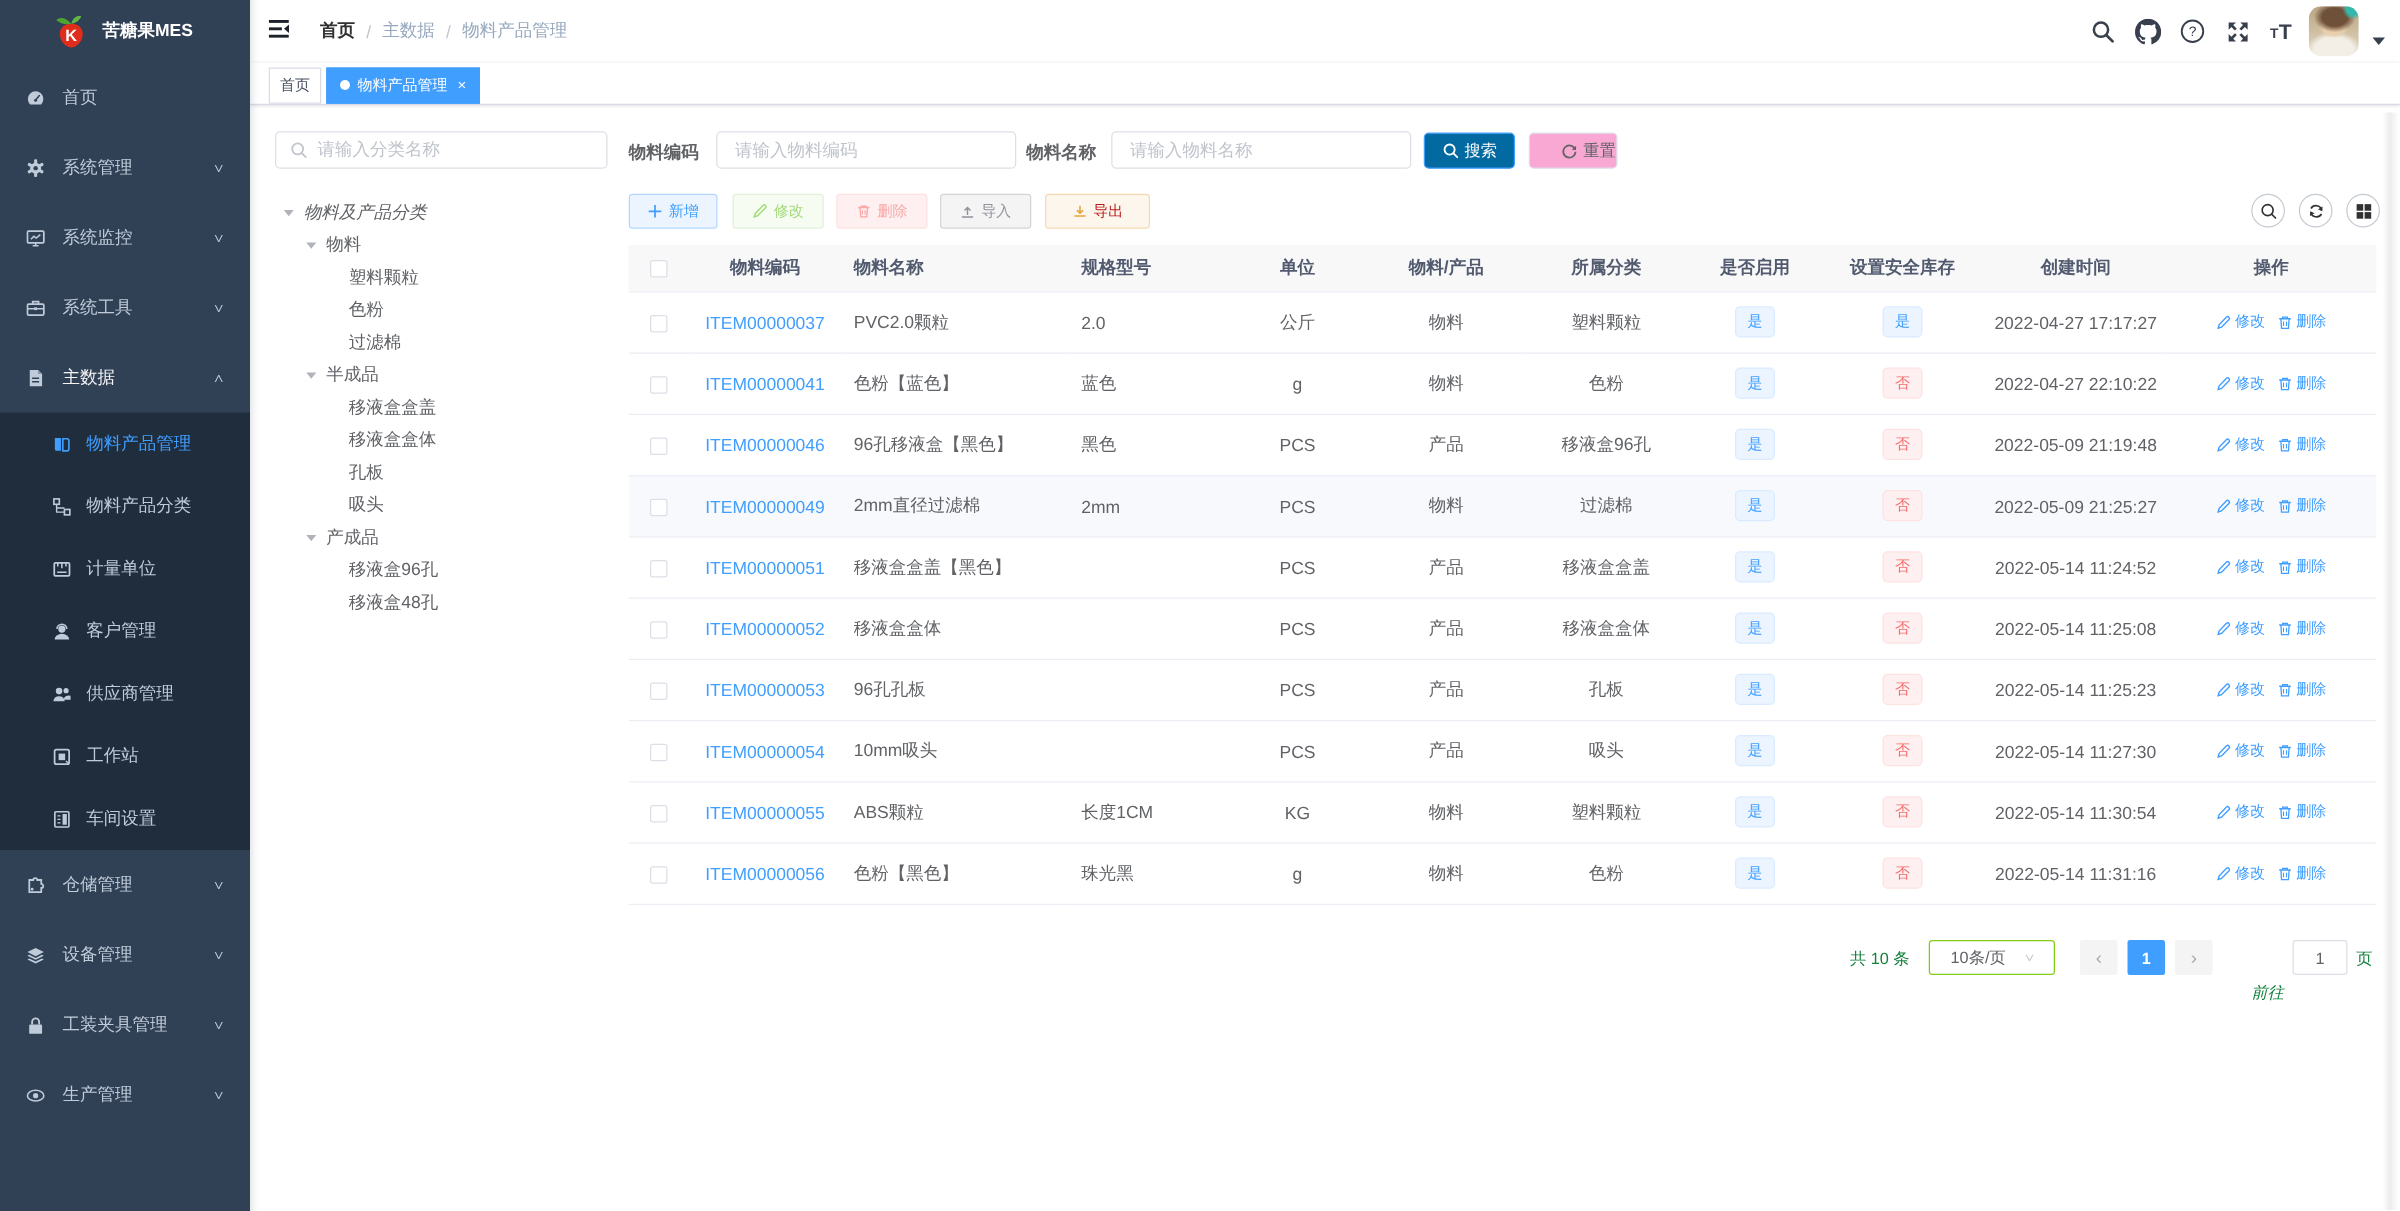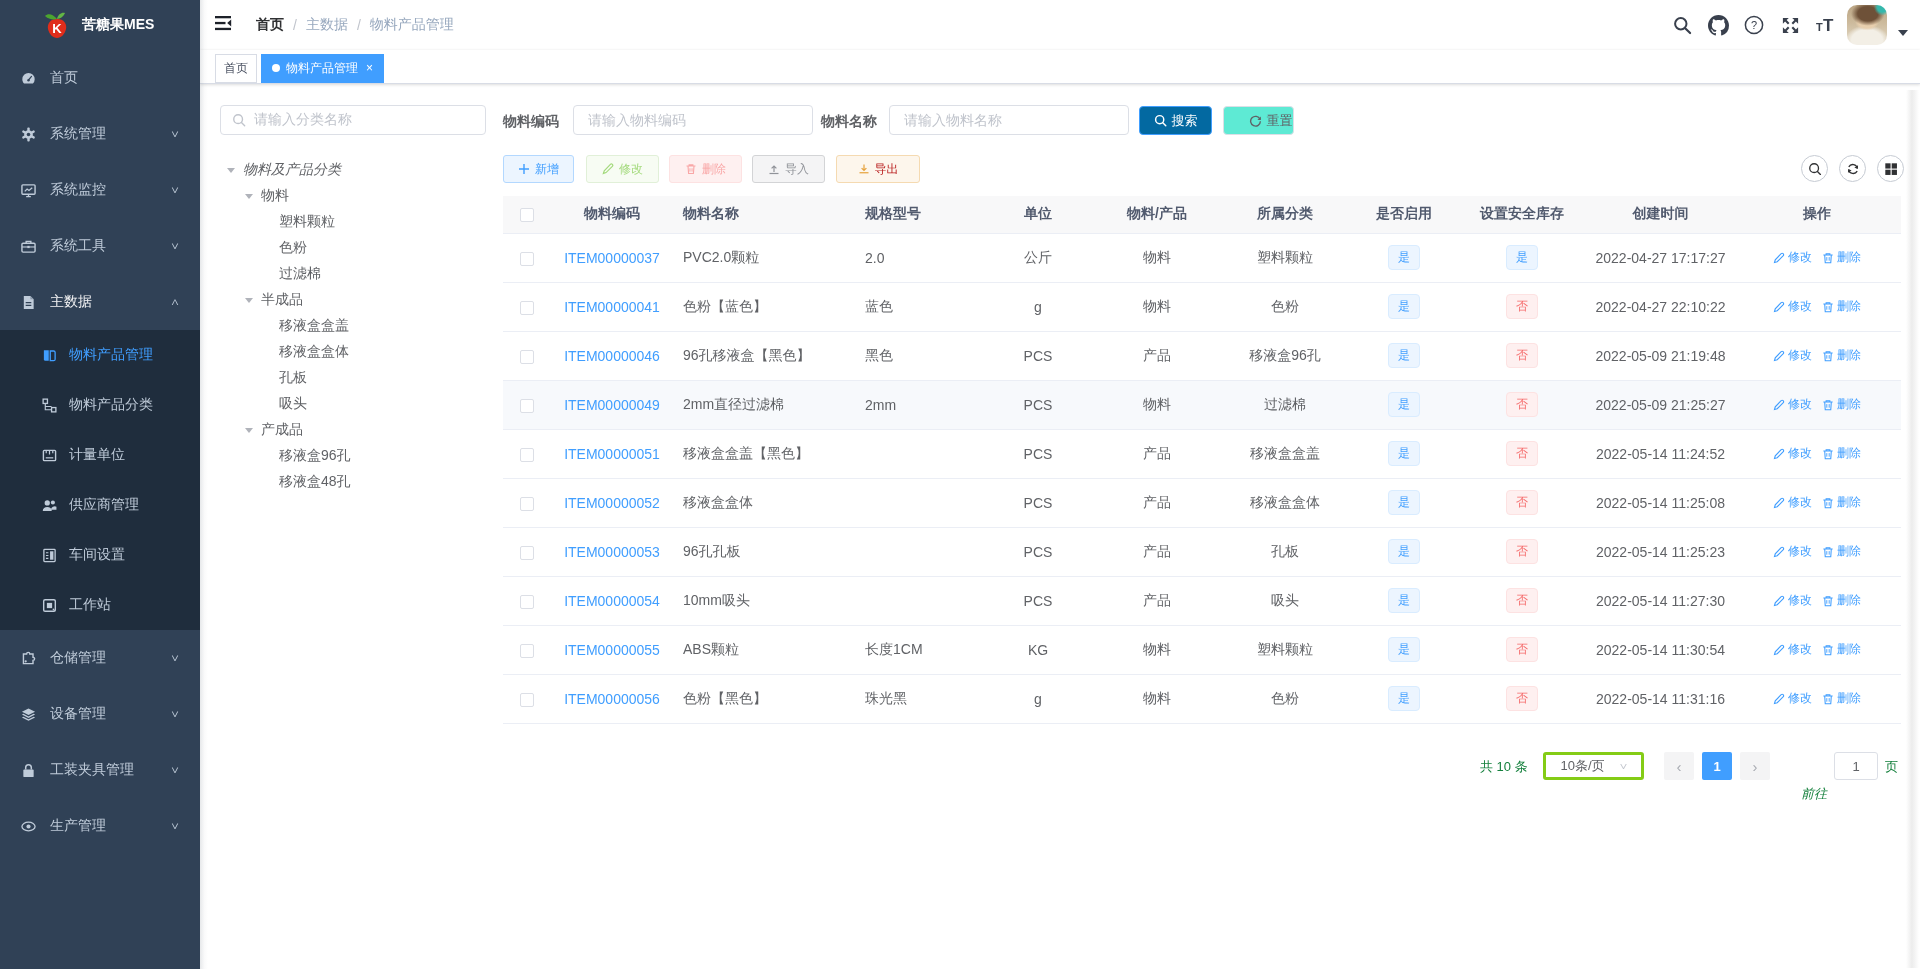--- a/index.html
+++ b/index.html
@@ -52,21 +52,21 @@
 .tree { position:absolute; left:220px; top:157px; width:270px; font-size:14px; color:#606266; }
 .trow { height:26px; display:flex; align-items:center; }
 .tcaret { width:0; height:0; border-left:4.5px solid transparent; border-right:4.5px solid transparent; border-top:5.5px solid #b0b3ba; margin-right:8px; }
 .ind1 { padding-left:7px;font-style:italic; } .ind2 { padding-left:25px; } .ind3 { padding-left:59px; }
 
 
 .flabel { position:absolute; font-size:14px; font-weight:bold; color:#606266; top:113px; }
 .finput { position:absolute; top:105px; height:30px; border:1px solid #dcdfe6; border-radius:4px; background:#fff; color:#c0c4cc; font-size:14px; line-height:28px; padding-left:14px; }
 .btn { position:absolute; border-radius:4px; font-size:13px; display:flex; align-items:center; justify-content:center; }
 .btn-search { left:1139px; top:106px; width:73px; height:29px; background:#0369a1; color:#fff; border:1px solid #409eff; }
-.btn-reset { left:1223px; top:106px; width:71px; height:29px; background:#5eead4; color:#606266; border:1px solid #dcdfe6;padding-left:24px; }
+.btn-reset { left:1223px; top:106px; width:71px; height:29px; background:#f9a8d4; color:#606266; border:1px solid #dcdfe6;padding-left:24px; }
 
 
 .abtn { position:absolute; top:155px; height:28px; border-radius:3px; font-size:12px; display:flex; align-items:center; justify-content:center;font-family:Liberation Mono, monospace; }
 .b-add { left:503px; width:71px; background:#ecf5ff; border:1px solid #b3d8ff; color:#409eff; }
 .b-edit { left:586px; width:73px; background:#f7fcf3; border:1px solid #e1f0d8; color:#a4da7d; }
 .b-del { left:669px; width:73px; background:#fef0f0; border:1px solid #fde2e2; color:#f9a7a7; }
 .b-imp { left:752px; width:73px; background:#f4f4f5; border:1px solid #d3d4d6; color:#909399; }
 .b-exp { left:836px; width:84px; background:#fdf6ec; border:1px solid #f5dab1; color:#b91c1c; }
 .circ { position:absolute; top:155px; width:27px; height:27px; border-radius:50%; border:1px solid #c6cbd3; background:#fff; display:flex; align-items:center; justify-content:center; color:#303133; }
 
@@ -164,40 +164,47 @@
         </span>物料产品分类</div>
       <div class="sub-item"><span class="mi">
         <svg width="15" height="15" viewBox="0 0 16 16">
               <rect x="1.5" y="2.5" width="13" height="11" rx="1" fill="none" stroke="#bfcbd9" stroke-width="1.5"></rect>
               <path d="M4.5 2.5v3M8 2.5v4.5M11.5 2.5v3" stroke="#bfcbd9" stroke-width="1.3"></path>
               <path d="M4 10.5h8" stroke="#bfcbd9" stroke-width="1.3"></path>
             </svg>
         </span>计量单位</div>
       <div class="sub-item"><span class="mi">
         <svg width="15" height="15" viewBox="0 0 16 16">
+              <circle cx="8" cy="5.6" r="3.1" fill="#bfcbd9"></circle>
+              <path d="M1.8 14.5a6.2 4.8 0 0 1 12.4 0z" fill="#bfcbd9"></path>
+              <path d="M3.8 5.6a4.2 4.2 0 0 1 8.4 0" fill="none" stroke="#bfcbd9" stroke-width="1.3"></path>
+            </svg>
+        </span>客户管理</div>
+      <div class="sub-item"><span class="mi">
+        <svg width="15" height="15" viewBox="0 0 16 16">
               <circle cx="5.6" cy="5.2" r="2.8" fill="#bfcbd9"></circle>
               <path d="M0.8 13.8a4.8 4.3 0 0 1 9.6 0z" fill="#bfcbd9"></path>
               <circle cx="11.6" cy="4.8" r="2.2" fill="#bfcbd9"></circle>
               <path d="M9.4 12.6a4.4 4.4 0 0 1 6 -3.4v3.4z" fill="#bfcbd9"></path>
             </svg>
         </span>供应商管理</div>
       <div class="sub-item"><span class="mi">
         <svg width="15" height="15" viewBox="0 0 16 16">
+              <rect x="1.8" y="1.8" width="12.4" height="12.4" rx="1.5" fill="none" stroke="#bfcbd9" stroke-width="1.5"></rect>
+              <rect x="5.2" y="5.2" width="5.6" height="5.6" fill="#bfcbd9"></rect>
+              <path d="M11.5 11.5l2 2" stroke="#bfcbd9" stroke-width="1.3"></path>
+            </svg>
+        </span>工作站</div>
+      <div class="sub-item"><span class="mi">
+        <svg width="15" height="15" viewBox="0 0 16 16">
               <rect x="2" y="1.5" width="12" height="13" rx="0.8" fill="none" stroke="#bfcbd9" stroke-width="1.4"></rect>
               <path fill="#bfcbd9" d="M8.6 3.5h3.6v9H8.6z"></path>
               <path d="M4.2 5h2.6M4.2 8h2.6M4.2 11h2.6" stroke="#bfcbd9" stroke-width="1.2"></path>
             </svg>
         </span>车间设置</div>
-      <div class="sub-item"><span class="mi">
-        <svg width="15" height="15" viewBox="0 0 16 16">
-              <rect x="1.8" y="1.8" width="12.4" height="12.4" rx="1.5" fill="none" stroke="#bfcbd9" stroke-width="1.5"></rect>
-              <rect x="5.2" y="5.2" width="5.6" height="5.6" fill="#bfcbd9"></rect>
-              <path d="M11.5 11.5l2 2" stroke="#bfcbd9" stroke-width="1.3"></path>
-            </svg>
-        </span>工作站</div>
     </div>
     <div class="menu-item"><span class="mi">
       <svg width="15" height="15" viewBox="0 0 16 16">
             <path fill="none" stroke="#bfcbd9" stroke-width="1.5" d="M6 3.2a1.7 1.7 0 0 1 3.4 0h3.4v3.4a1.7 1.7 0 0 1 0 3.4v3.5H2.6V3.2z"></path>
             <circle cx="5" cy="11" r="1.2" fill="#bfcbd9"></circle>
           </svg>
       </span>仓储管理<span class="arrow">∨</span></div>
     <div class="menu-item"><span class="mi">
       <svg width="15" height="15" viewBox="0 0 16 16">
             <g fill="#bfcbd9">
@@ -569,21 +576,21 @@
                 </svg>修改</span><span class="gap"></span><span class="oplk"><svg width="12" height="12" viewBox="0 0 16 16" style="margin-right:3px;">
                   <path d="M1.8 4h12.4M5.5 4V2.2h5V4M3.6 4l.7 10.2h7.4L12.4 4" fill="none" stroke="#409eff" stroke-width="1.4"></path>
                   <path d="M6.4 6.8v4.8M9.6 6.8v4.8" stroke="#409eff" stroke-width="1.2"></path>
                 </svg>删除</span></td>
           </tr>
       </tbody>
     </table>
   </div>
 
   <div class="pag" style="left:1480px; top:758px;">共 10 条</div>
-  <div class="pag" style="left:1543px; top:752px; width:101px; height:28px; border:3px solid #84cc16; border-radius:3px; display:flex; align-items:center; justify-content:center; color:#606266;">
+  <div class="pag" style="left:1543px; top:752px; width:101px; height:28px; border:1px solid #84cc16; border-radius:3px; display:flex; align-items:center; justify-content:center; color:#606266;">
       <span style="margin-left:2px;">10条/页</span>
       <span style="margin-left:14px; color:#c0c4cc; font-size:12px; transform:scaleY(0.7);">∨</span>
     </div>
   <div class="pag" style="left:1664px; top:752px; width:30px; height:28px; background:#f4f4f5; border-radius:2px; display:flex; align-items:center; justify-content:center; color:#a8abb2; font-size:15px;">‹</div>
   <div class="pag" style="left:1702px; top:752px; width:30px; height:28px; background:#409eff; border-radius:2px; display:flex; align-items:center; justify-content:center; color:#fff; font-weight:bold;">1</div>
   <div class="pag" style="left:1740px; top:752px; width:30px; height:28px; background:#f4f4f5; border-radius:2px; display:flex; align-items:center; justify-content:center; color:#a8abb2; font-size:15px;">›</div>
   <div class="pag" style="left:1801px; top:785px;font-style:italic;">前往</div>
   <div class="pag" style="left:1834px; top:752px; width:44px; height:28px; border:1px solid #dcdfe6; border-radius:3px; display:flex; align-items:center; justify-content:center; color:#606266;">1</div>
   <div class="pag" style="left:1885px; top:758px;">页</div>
   <div style="position:absolute; left:200px; top:0px; width:8px; height:969px; background:linear-gradient(90deg, rgba(120,130,140,0.18), rgba(120,130,140,0.04) 55%, rgba(255,255,255,0));"></div>

